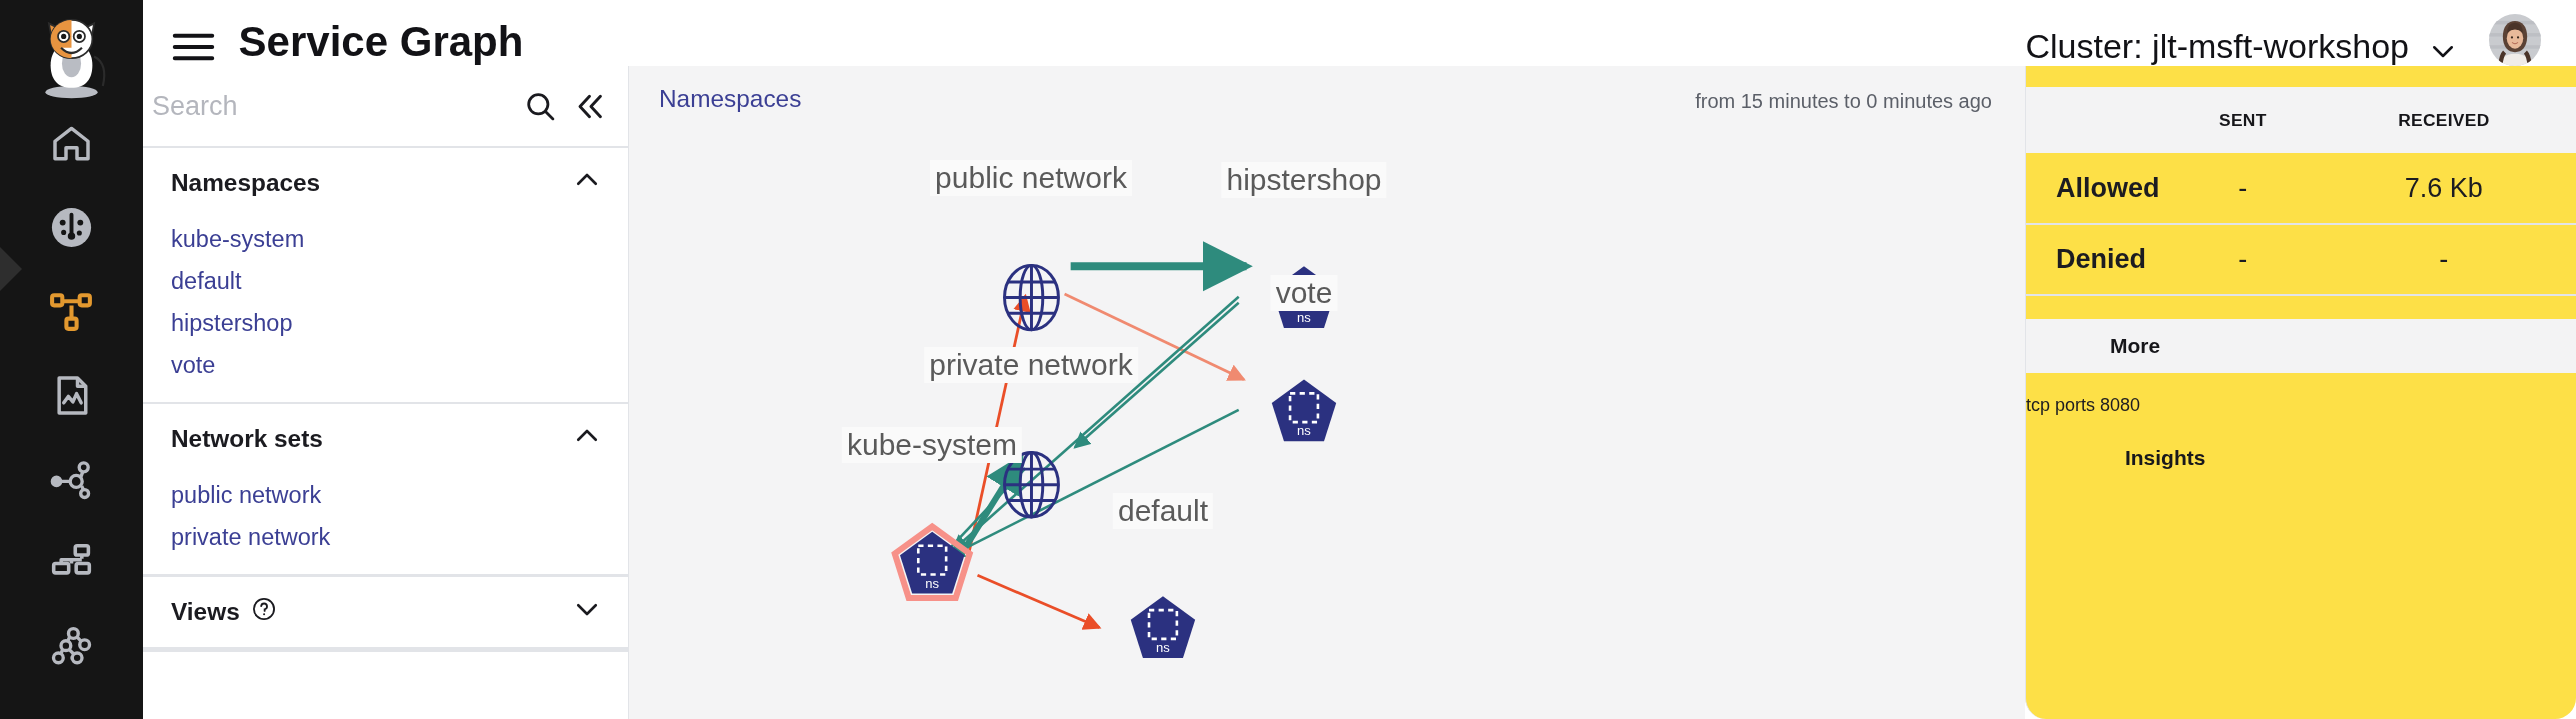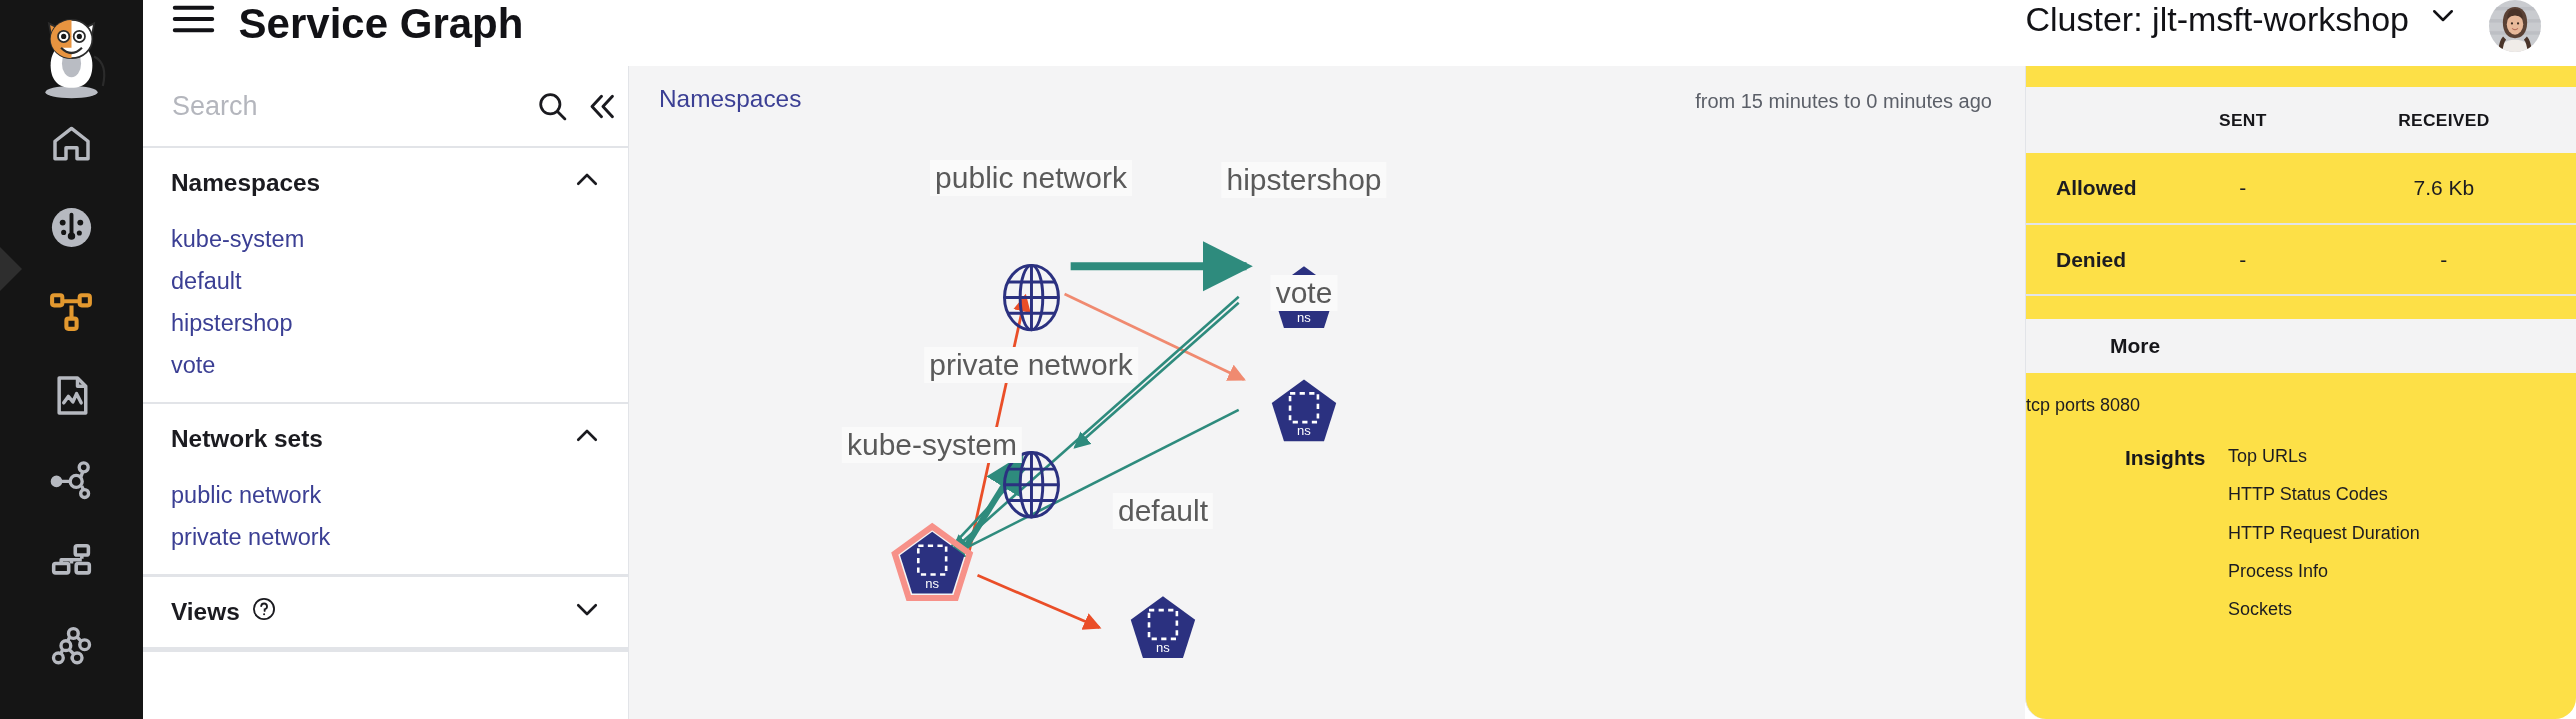--- a/index.html
+++ b/index.html
@@ -30,21 +30,21 @@
     border-bottom: 22.6px solid transparent; height: 0; width: 0;
   }
 
   
   .sidebar {
     width: 486px; flex: 0 0 486px; height: 719px; background: #fff;
     border-right: 1.7px solid #e2e4e8; display: flex; flex-direction: column;
   }
   .sidebar-top { height: 66px; border-bottom: 1.7px solid #e8eaee; }
   .search-row {
-    height: 82px; display: flex; align-items: center; padding: 0 21px 0 29px;
+    height: 82px; display: flex; align-items: center; padding: 0 21px 0 9px;
     border-bottom: 2.6px solid #e2e4e8; gap: 8.7px;
   }
   .search-input {
     flex: 1 1 auto; border: none; outline: none; background: transparent;
     font-size: 27px; color: #2c2c33; font-family: "Liberation Sans", sans-serif;
   }
   .search-input::placeholder { color: #b4b6bd; }
   .icon-btn { display:flex; align-items:center; justify-content:center; cursor: pointer; }
 
   .sec-head {
@@ -87,21 +87,21 @@
     padding: 0 0 0 26px; font-size: 30px; color: #18181c; white-space: nowrap;
   }
   .rp-title .sep { color: #2e8b7d; font-size: 26px; }
   .rp-table { width: 100%; border-collapse: collapse; }
   .rp-table th {
     background: #f3f3f4; font-size: 17.4px; letter-spacing: 0.3px; color: #16161a;
     height: 66px; font-weight: bold; text-align: center;
   }
   .rp-table th.lbl { width: 148px; }
   .rp-table td {
-    height: 71px; font-size: 21px; color: #1c1c21; text-align: center;
+    height: 71px; font-size: 27px; color: #1c1c21; text-align: center;
     border-bottom: 2.6px solid #e2e4e8;
   }
   .rp-table td.lbl { font-weight: bold; text-align: left; padding-left: 30px; }
   .more-head {
     background: #f3f3f4; height: 54px; display: flex; align-items: center;
     padding-left: 84px; font-size: 21px; font-weight: bold; color: #16161a;
   }
   .kv { display: flex; padding-top: 22.6px; }
   .kv .k {
     width: 202px; flex: 0 0 202px; text-align: right; padding-right: 22.6px;
@@ -396,31 +396,24 @@
     <div class="more-head">More</div>
 
     <div class="kv">
       <div class="v">
           <div>tcp ports 8080</div>
         </div>
     </div>
 
     <div class="kv" style="padding-top:12.2px;">
       <div class="k">Insights</div>
-      <div class="v">
-        <div>Top URLs</div>
-        <div>HTTP Status Codes</div>
-        <div>HTTP Request Duration</div>
-        <div>Process Info</div>
-        <div>Sockets</div>
-      </div>
     </div>
   </div>
 
-  <div style="position:absolute; left:143px; top:0; width:2433px; height:66px; background:#fff; display:flex; align-items:flex-start;">
+  <div style="position:absolute; left:143px; top:0; width:2433px; height:66px; background:#fff; display:flex; align-items:flex-end;">
     <span style="margin-left:28px; display:flex;">
       <svg width="45" height="38" viewBox="0 0 24 20" fill="none" stroke="#121216" stroke-width="2.1" stroke-linecap="round">
         <path d="M2 4 h20 M2 10 h20 M2 16 h20"></path>
       </svg>
     </span>
     <span style="margin-left:22.6px; font-size:42px; font-weight:bold; color:#121216;">Service Graph</span>
 
     <span style="margin-left:auto; font-size:34px; color:#121216;">Cluster: jlt-msft-workshop</span>
     <span style="margin-left:19px; display:flex;">
       <svg width="30" height="30" viewBox="0 0 24 24" fill="none" stroke="#121216" stroke-width="2" stroke-linecap="round" stroke-linejoin="round">

